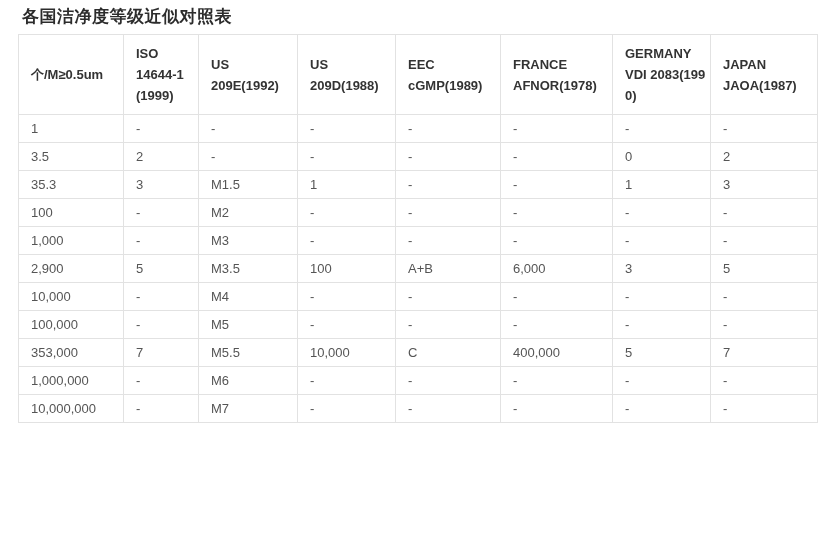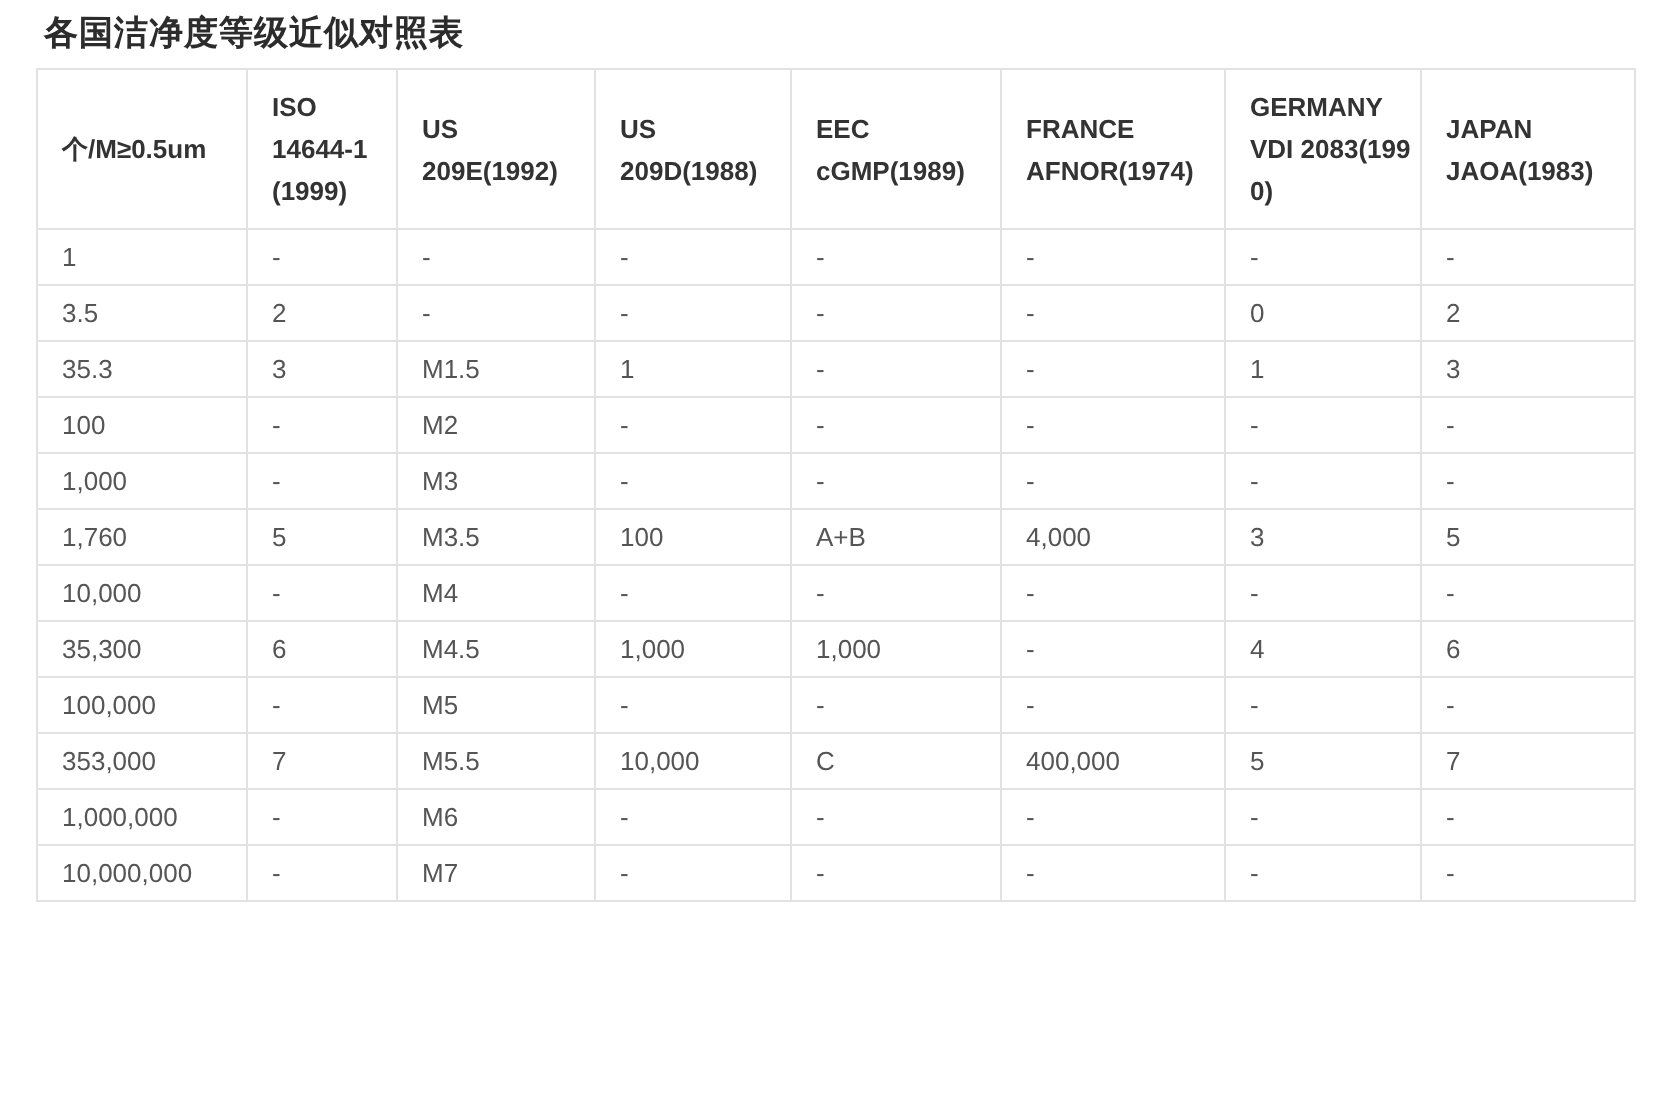--- a/index.html
+++ b/index.html
@@ -81,26 +81,26 @@
           <th>ISO
 14644-1
 (1999)</th>
           <th>US
 209E(1992)</th>
           <th>US
 209D(1988)</th>
           <th>EEC
 cGMP(1989)</th>
           <th>FRANCE
-AFNOR(1974)</th>
+AFNOR(1978)</th>
           <th>GERMANY
 VDI 2083(199
 0)</th>
           <th>JAPAN
-JAOA(1983)</th>
+JAOA(1987)</th>
         </tr>
     </thead>
     <tbody id="table-body">
         <tr>
           <td>1</td>
           <td>-</td>
           <td>-</td>
           <td>-</td>
           <td>-</td>
           <td>-</td>
@@ -141,48 +141,38 @@
           <td>1,000</td>
           <td>-</td>
           <td>M3</td>
           <td>-</td>
           <td>-</td>
           <td>-</td>
           <td>-</td>
           <td>-</td>
         </tr>
         <tr>
-          <td>1,760</td>
+          <td>2,900</td>
           <td>5</td>
           <td>M3.5</td>
           <td>100</td>
           <td>A+B</td>
-          <td>4,000</td>
+          <td>6,000</td>
           <td>3</td>
           <td>5</td>
         </tr>
         <tr>
           <td>10,000</td>
           <td>-</td>
           <td>M4</td>
           <td>-</td>
           <td>-</td>
           <td>-</td>
           <td>-</td>
           <td>-</td>
-        </tr>
-        <tr>
-          <td>35,300</td>
-          <td>6</td>
-          <td>M4.5</td>
-          <td>1,000</td>
-          <td>1,000</td>
-          <td>-</td>
-          <td>4</td>
-          <td>6</td>
         </tr>
         <tr>
           <td>100,000</td>
           <td>-</td>
           <td>M5</td>
           <td>-</td>
           <td>-</td>
           <td>-</td>
           <td>-</td>
           <td>-</td>

